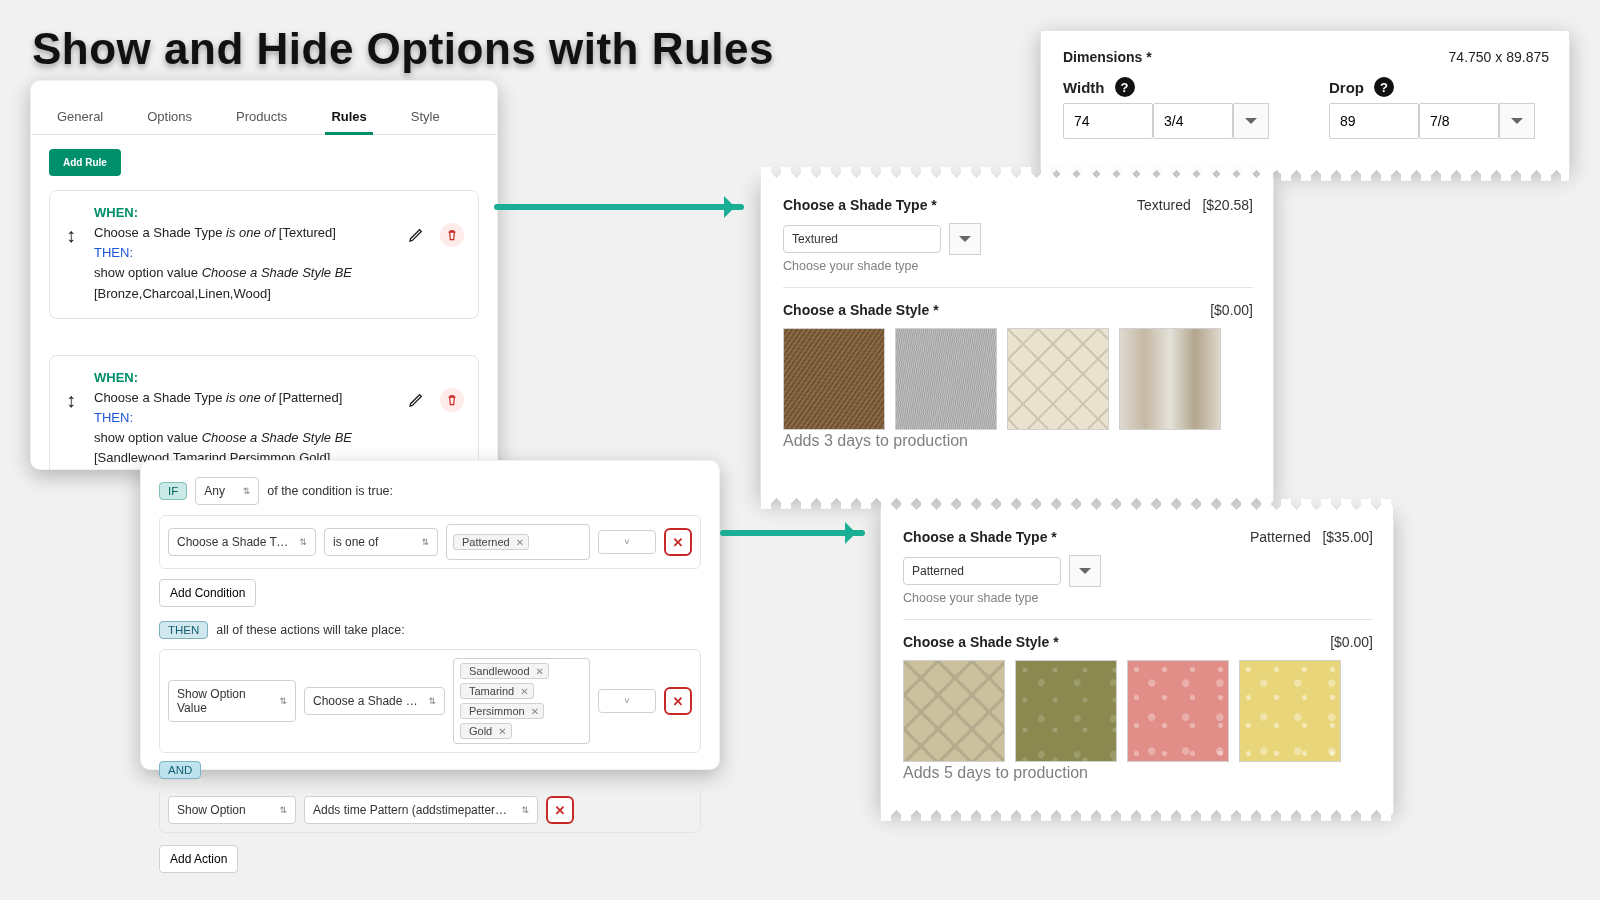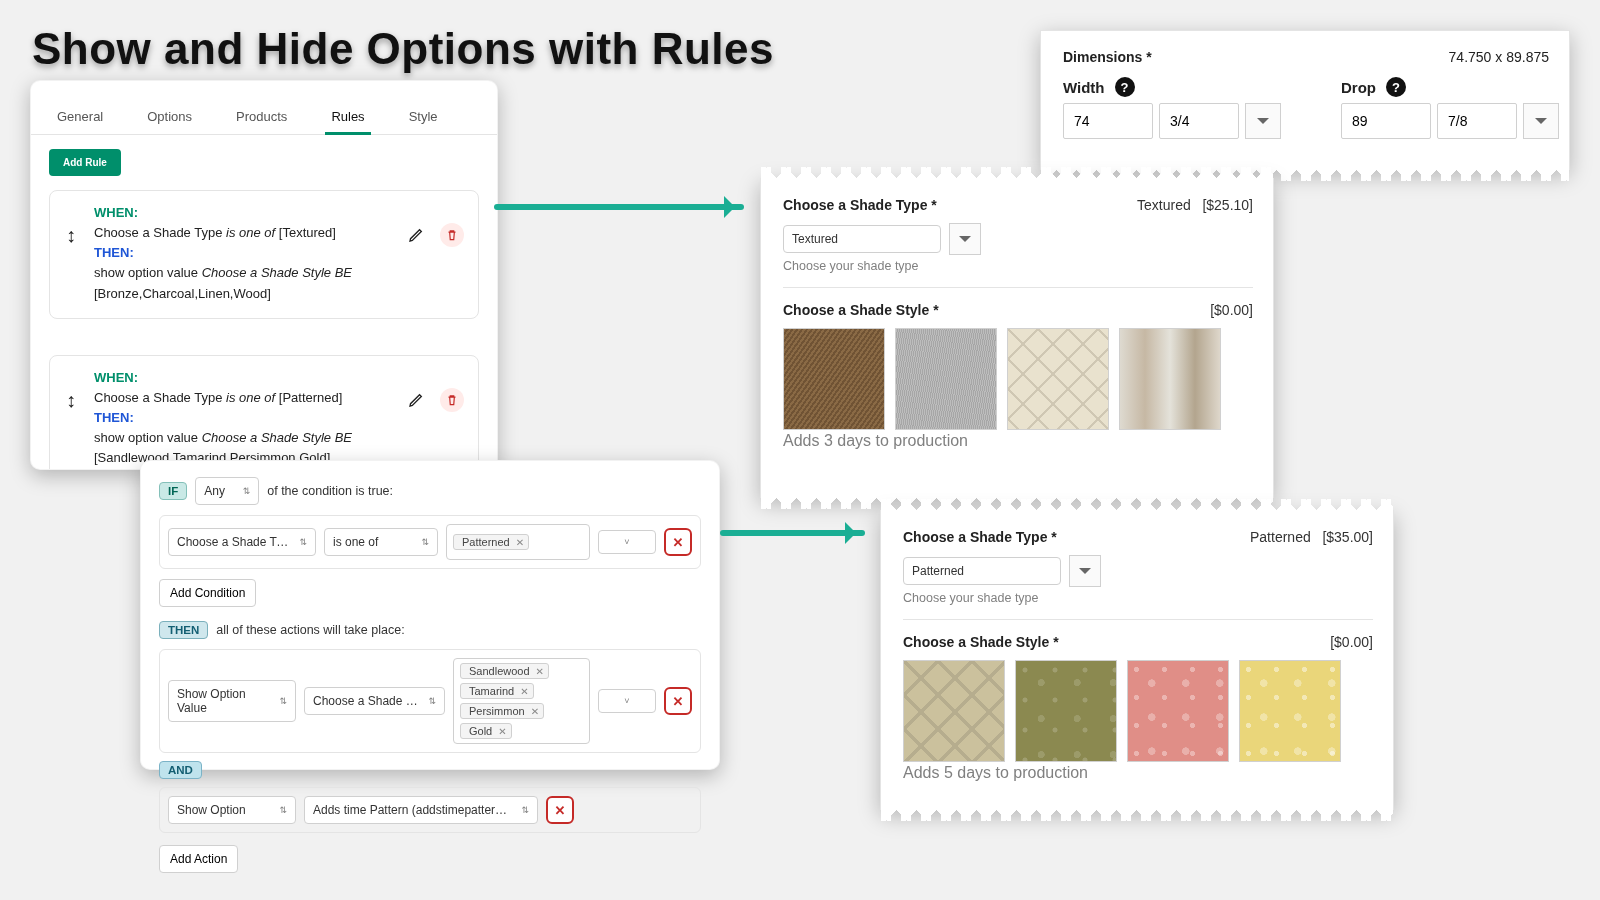--- a/index.html
+++ b/index.html
@@ -58,50 +58,50 @@
     left:30px;top:80px;width:466px;height:388px;
     display:flex;flex-direction:column;
   }
   .tabs{
     display:flex;gap:32px;
     padding:20px 20px 0 20px;
     border-bottom:1px solid var(--grey-2);
     font-size:13px;color:var(--grey-6);
   }
   .tab{padding:8px 6px;cursor:pointer}
-  .tab.active{color:#111;font-weight:400;border-bottom:3px solid var(--teal);margin-bottom:-1px}
+  .tab.active{color:#111;font-weight:700;border-bottom:3px solid var(--teal);margin-bottom:-1px}
   .rules-body{padding:14px 18px 6px 18px;flex:1;overflow:hidden}
   .btn{
     display:inline-block;padding:8px 14px;border-radius:4px;border:none;cursor:pointer;font-size:10px;
   }
   .btn-primary{background:var(--teal);color:#fff;font-weight:600}
   .rules-list{margin-top:14px;display:flex;flex-direction:column;gap:36px}
   .rule{
     background:#fff;border:1px solid var(--grey-2);border-radius:8px;
     padding:12px 14px 14px 12px;display:flex;gap:14px;align-items:flex-start;
   }
   .drag-col{width:18px;display:flex;justify-content:center;padding-top:22px}
   .drag-icon{font-size:20px;line-height:1}
   .rule-body{flex:1;font-size:13px;line-height:1.55}
   .lbl-when{color:var(--teal);font-weight:700}
-  .lbl-then{color:var(--blue);font-weight:700}
+  .lbl-then{color:var(--blue);font-weight:400}
   .rule strong{font-weight:400}
   .rule em{font-style:italic;font-weight:400}
   .rule-actions{display:flex;gap:12px;align-items:flex-start;padding-top:20px}
   .icon-btn-sim{width:24px;height:24px;display:flex;align-items:center;justify-content:center;cursor:pointer}
   .trash-btn{background:var(--red-bg);border-radius:50%}
   .trash-btn svg path{stroke:var(--red)}
 
   
   .editor-card{
     left:140px;top:460px;width:580px;height:310px;
     padding:16px 18px 14px 18px;font-size:12.5px;color:#333;
     box-sizing:border-box;
   }
-  .pill-small{display:inline-flex;align-items:center;padding:2px 8px;border:1px solid;border-radius:4px;font-weight:700;font-size:11.5px}
+  .pill-small{display:inline-flex;align-items:center;padding:2px 8px;border:1px solid;border-radius:4px;font-weight:400;font-size:11.5px}
   .pill-if{background:var(--if-bg);border-color:var(--if-border);color:#065}
   .pill-then{background:var(--then-bg);border-color:var(--then-border);color:#135e72}
   .pill-and{background:var(--and-bg);border-color:var(--and-border);color:#135e72;margin:8px 0}
   .ed-row{display:flex;align-items:center;gap:8px;margin-bottom:10px}
   .selectish{
     border:1px solid var(--grey-3);background:#fff;border-radius:4px;
     padding:6px 8px;display:flex;align-items:center;justify-content:space-between;gap:8px;
     font-size:12px;color:#333;min-width:40px
   }
   .selectish .caret{color:var(--grey-5);font-size:9px}
@@ -146,21 +146,21 @@
   }
   .zig-bot::after{bottom:calc(-1*var(--zig-h))}
   .zig-top::before{top:calc(-1*var(--zig-h));transform:scaleY(-1)}
   .section-head{display:flex;align-items:flex-end;justify-content:space-between;font-size:14px}
   .section-head .hl{font-weight:700}
   .section-sub{color:var(--grey-5);font-size:12.5px;margin-top:0}
   .dim-row{display:flex;gap:60px;margin-top:12px}
   .dim-col{display:flex;flex-direction:column;gap:6px}
   .dim-label{display:flex;align-items:center;gap:10px;font-weight:700;font-size:15px}
   .help-dot{width:20px;height:20px;border-radius:50%;background:#111;color:#fff;display:flex;align-items:center;justify-content:center;font-size:13px;font-weight:700;cursor:pointer}
-  .dim-inputs{display:flex;gap:6px}
+  .dim-inputs{display:flex;}
   .tx-input{
     border:1px solid var(--grey-3);border-radius:2px;padding:7px 10px;font-size:14px;background:#fff;
     box-sizing:border-box
   }
   .tx-num{width:90px}
   .frac{width:80px}
   .dd-btn{width:34px;height:34px;border:1px solid var(--grey-3);background:#fafafa;display:flex;align-items:center;justify-content:center;cursor:pointer}
   .dd-btn .tri{border:6px solid transparent;border-top-color:#666;margin-top:6px}
   .shade-card{left:760px;top:178px;width:514px;height:320px}
   .shade-card2{left:880px;top:510px;width:514px;height:300px}
@@ -405,21 +405,21 @@
         </div>
       </div>
     </div>
   </div>
 </div>
 
 <div class="preview zig-top zig-bot shade-card">
   <div class="body">
     <div class="section-head">
       <span class="hl">Choose a Shade Type *</span>
-      <span class="price"><span>Textured</span>&nbsp;&nbsp;&nbsp;<span>[$25.10]</span></span>
+      <span class="price"><span>Textured</span>&nbsp;&nbsp;&nbsp;<span>[$20.58]</span></span>
     </div>
     <div class="select-row">
       <span class="selectish" style="width:140px">
         <span>Textured</span>
       </span>
       <div class="dd-btn" style="width:30px;height:30px">
           <span class="tri"></span>
         </div>
     </div>
     <div class="section-sub">Choose your shade type</div>

